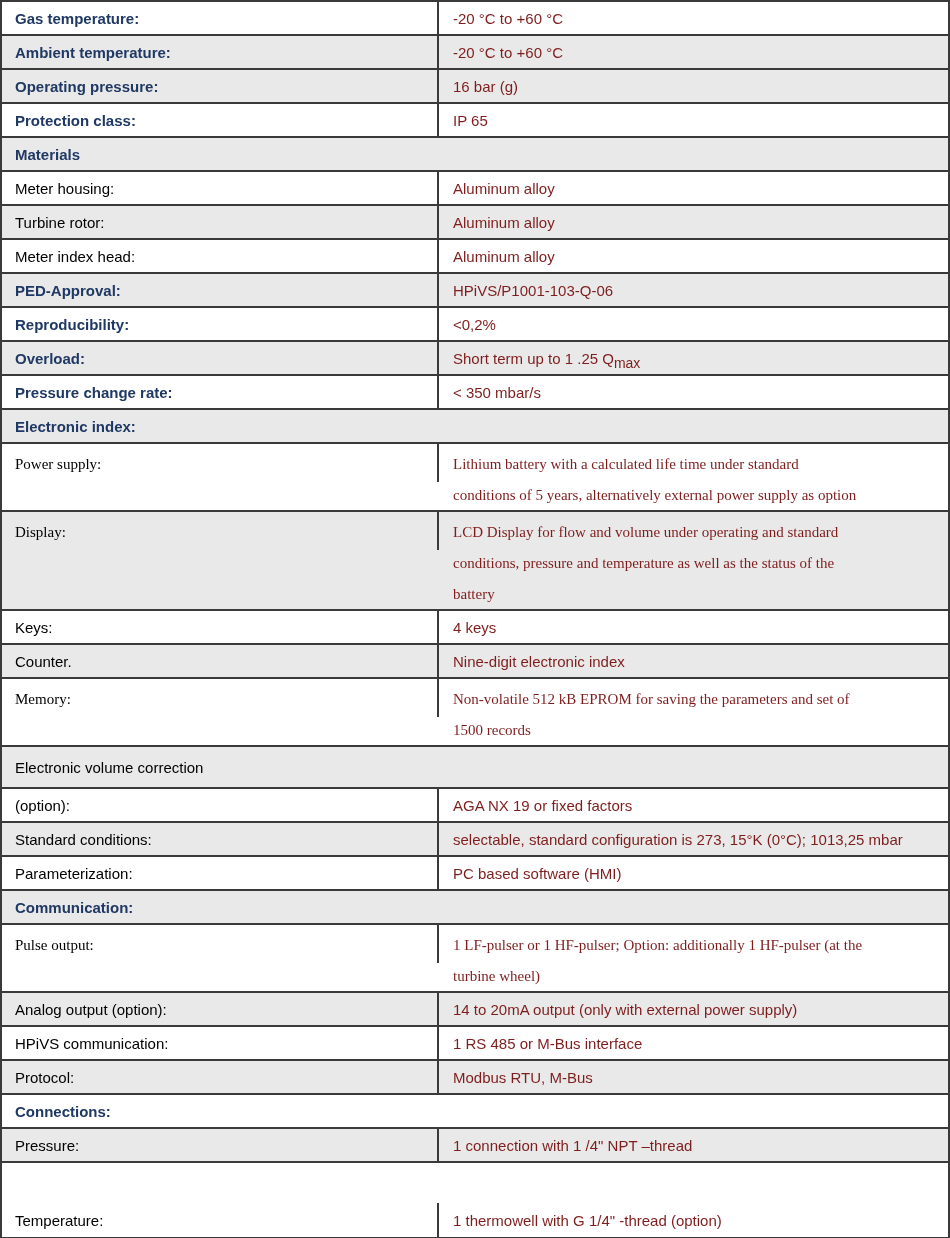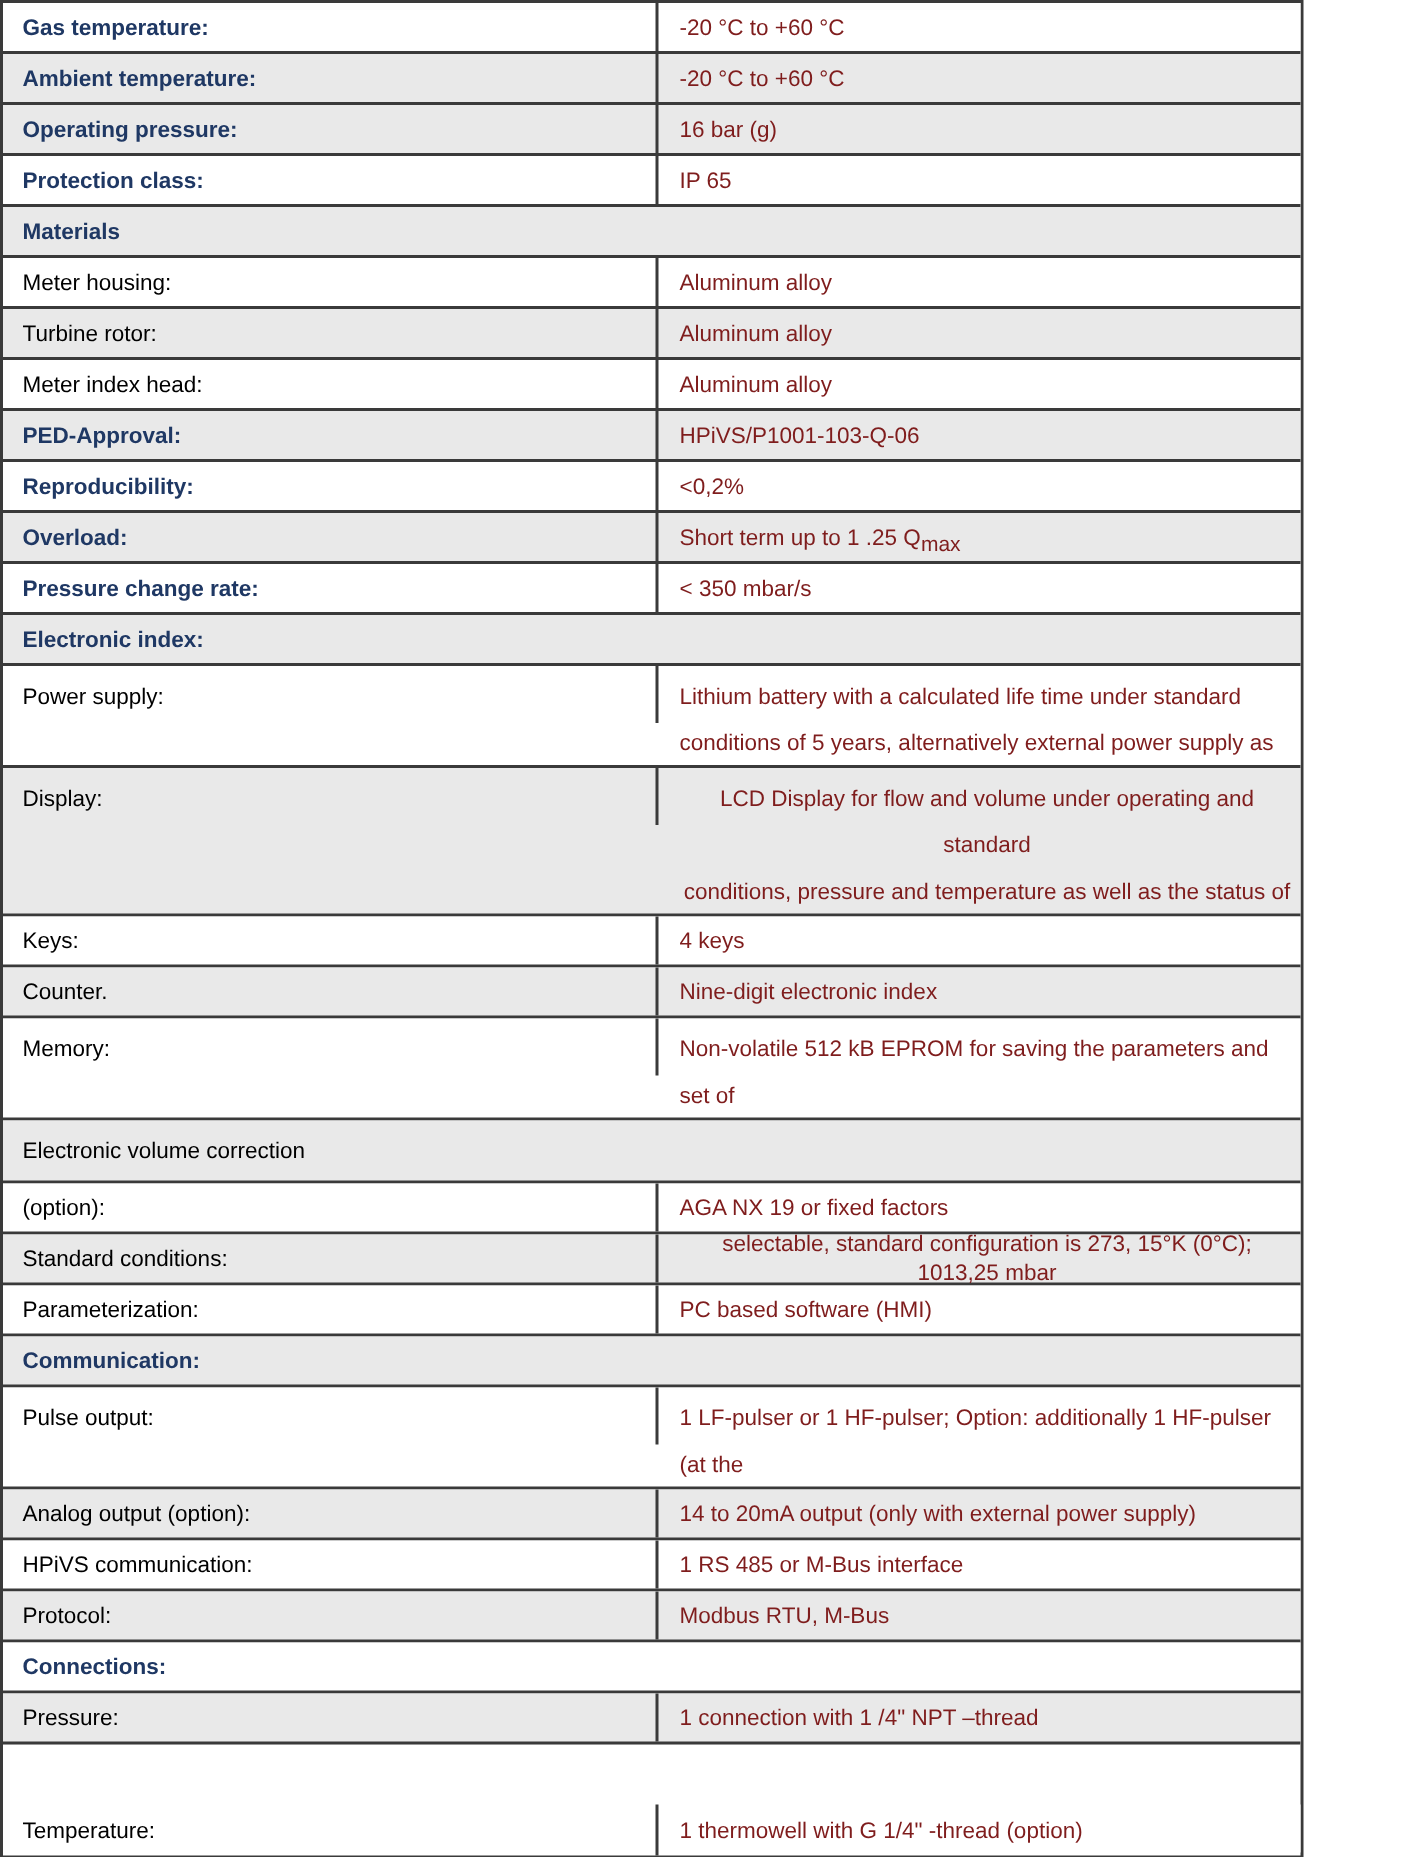--- a/index.html
+++ b/index.html
@@ -1,35 +1,35 @@
 <!DOCTYPE html>
 <html><head>
 <meta charset="utf-8">
 <style>
   html,body{margin:0;padding:0;background:#ffffff;}
   body{font-family:"Liberation Sans",sans-serif;}
   .spec-table{
-    width:869px;
+    width:950px;
     height:1238px;
     box-sizing:border-box;
     border:2px solid #3a3a3a;
     border-bottom-width:3px;
     display:flex;
     flex-direction:column;
     background:#ffffff;
   }
   .row{
     display:flex;
     box-sizing:border-box;
     border-bottom:2px solid #3a3a3a;
     min-height:34px;
     background:#ffffff;
   }
   .row:last-child{border-bottom:none;flex:1;margin-top:40px;}
-  .row.gray{background:#e9e9e9;text-align:center;}
+  .row.gray{background:#e9e9e9;}
   .cell{
     display:flex;
     align-items:center;
     box-sizing:border-box;
   }
   .label-cell{
     width:437px;
     flex:0 0 437px;
     border-right:2px solid #3a3a3a;
     padding:2px 8px 2px 13px;
@@ -51,21 +51,21 @@
   .row.bold .lbl{
     font-weight:bold;
     color:#1f3864;
   }
   .val{
     color:#7f1d1d;
     font-size:15px;
     line-height:19px;
     white-space:pre-line;
   }
-  .row.multi{align-items:flex-start;}
+  .row.multi{align-items:flex-start;font-family:Liberation Serif, serif;}
   .row.multi .cell{align-items:flex-start;padding-top:5px;}
   .row.multi .val{line-height:31px;}
   .row.multi .lbl{line-height:31px;}
   .h42{min-height:42px;}
   .h68{min-height:68px;}
   .h99{min-height:99px;}
   sub{font-size:14px;line-height:0;}
 </style>
 </head>
 <body>

